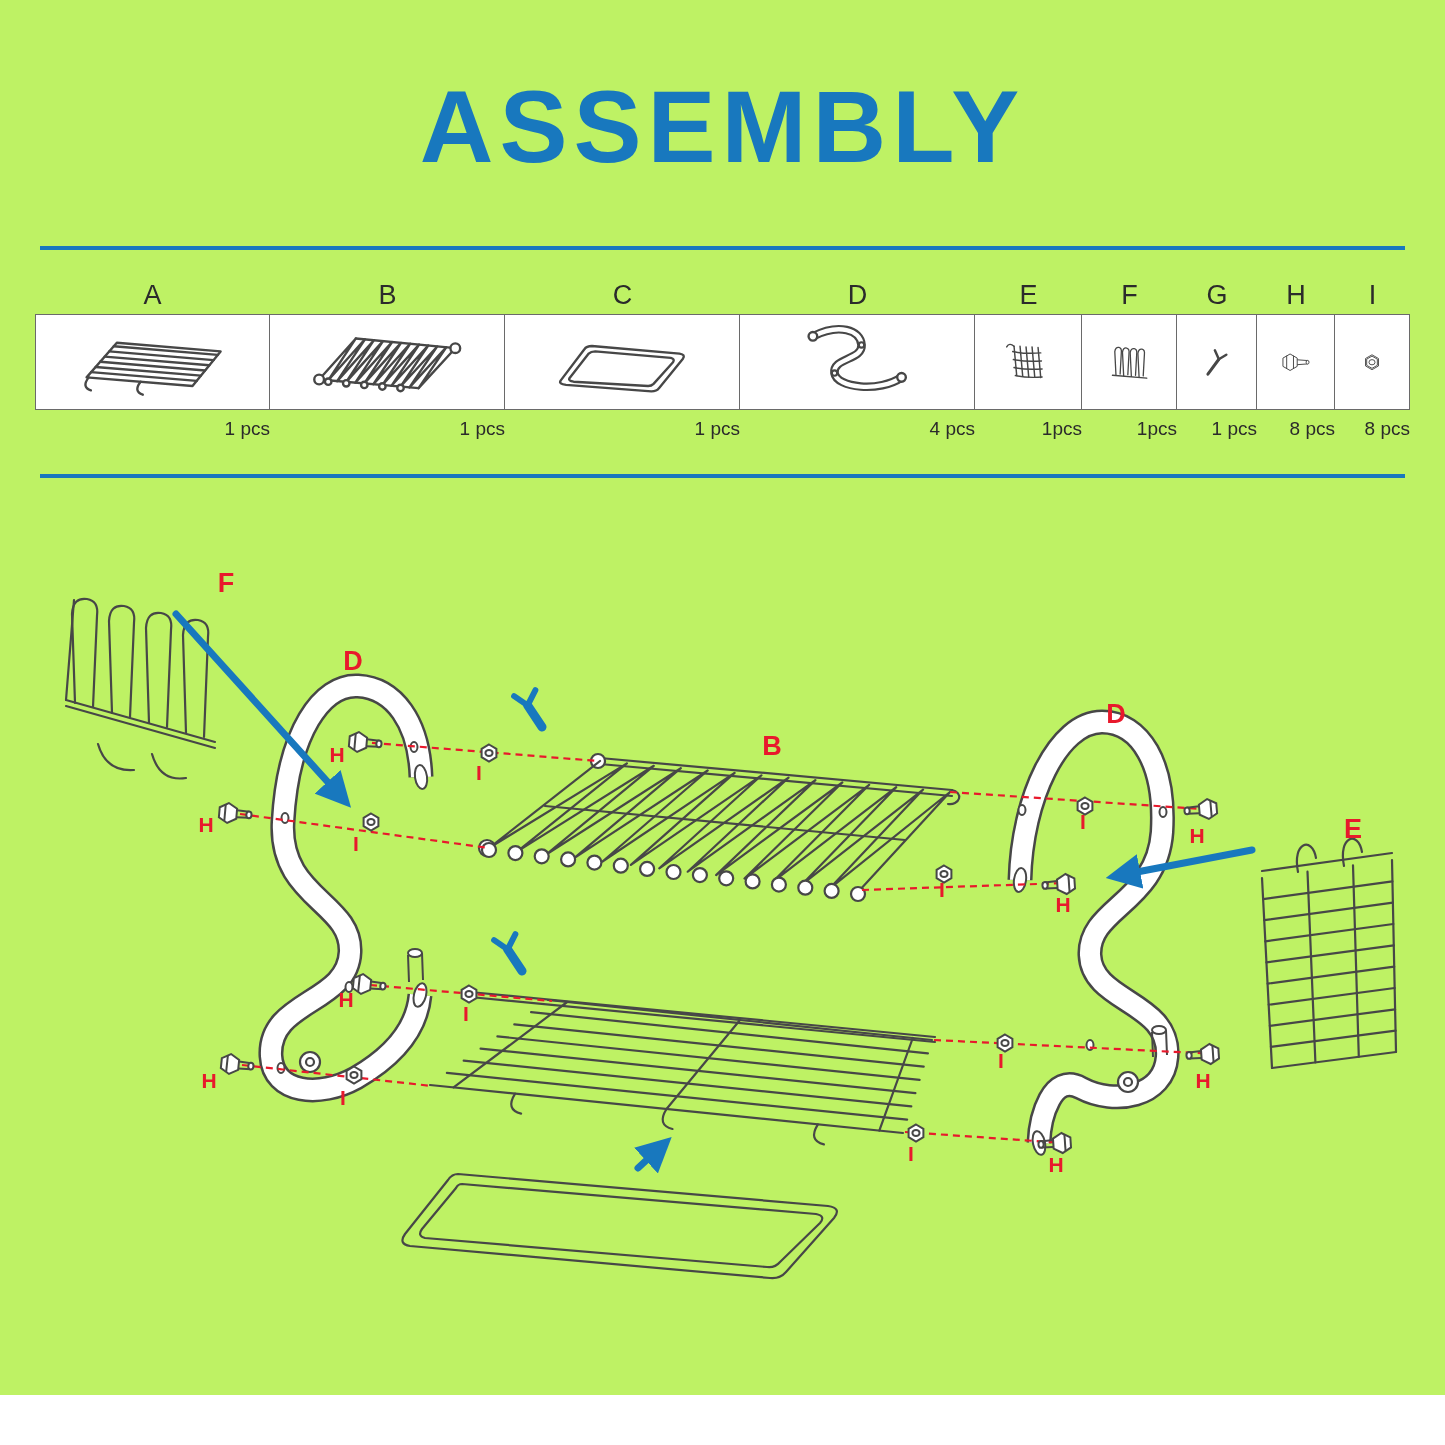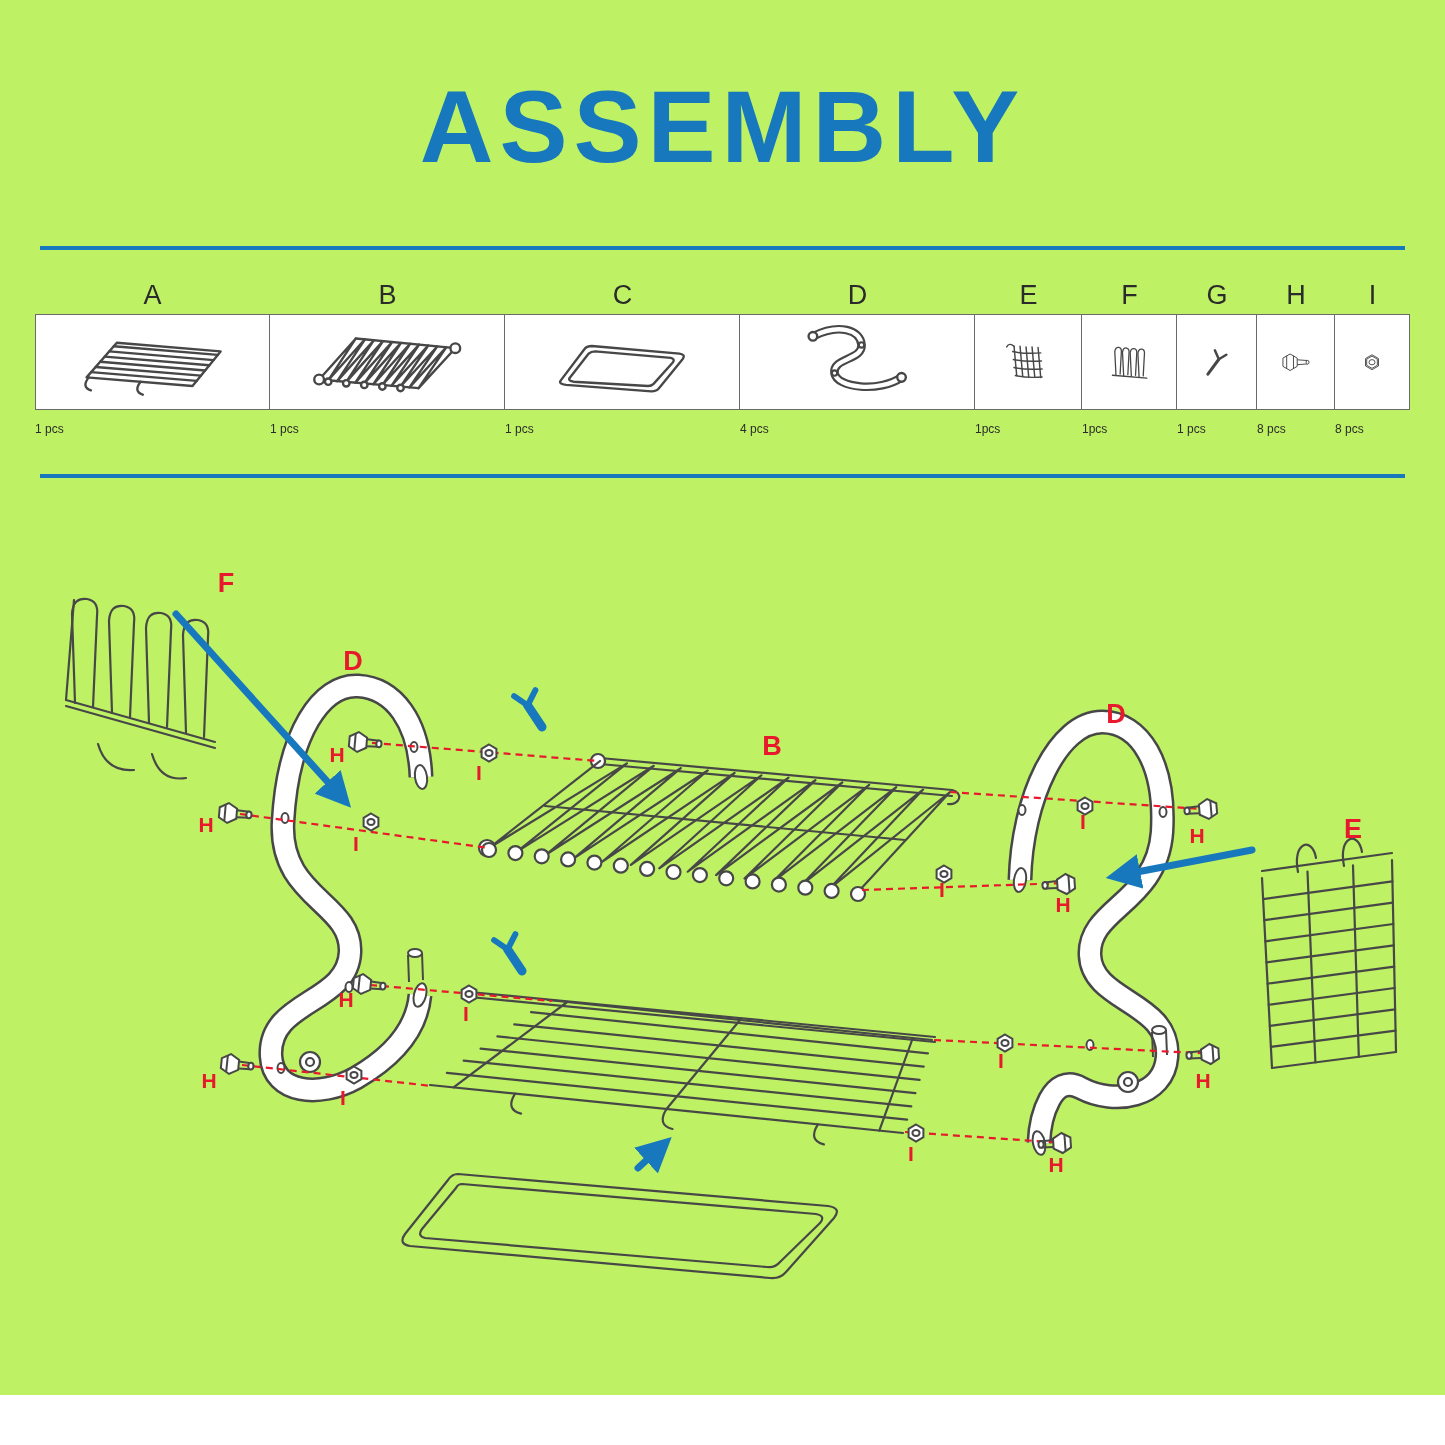--- a/index.html
+++ b/index.html
@@ -10,21 +10,21 @@
   .rule{position:absolute;left:40px;right:40px;height:4px;background:#1878be}
   .rule-top{top:246px}
   .rule-bottom{top:474px}
   .parts{position:absolute;top:280px;left:35px;right:35px;display:flex;align-items:stretch}
   .part-cell{display:flex;flex-direction:column;min-width:0}
   .part-letter{text-align:center;font-size:27px;color:#2b2b2b;height:34px;line-height:30px}
   .part-box{border:1.5px solid #6a6a6a;height:96px;display:flex;align-items:center;
             justify-content:center;background:#fff;box-sizing:border-box}
   .part-cell + .part-cell .part-box{margin-left:-1.5px}
   .part-box svg{width:94%;height:92%}
-  .part-qty{text-align:left;font-size:12px;color:#2b2b2b;height:34px;line-height:38px}
+  .part-qty{text-align:right;font-size:19px;color:#2b2b2b;height:34px;line-height:38px}
   #diagram{position:absolute;top:520px;left:0;width:1445px;height:810px}
   .art{fill:none;stroke:#474747;stroke-width:2.2;stroke-linecap:round;stroke-linejoin:round}
   .artw{fill:#fff;stroke:#474747;stroke-width:2.2}
   .tube-o{fill:none;stroke:#474747;stroke-width:25}
   .tube-i{fill:none;stroke:#fff;stroke-width:20}
   .tubeS-o{fill:none;stroke:#474747;stroke-width:8;stroke-linecap:round}
   .tubeS-i{fill:none;stroke:#fff;stroke-width:4;stroke-linecap:round}
   .hole{fill:#fff;stroke:#474747;stroke-width:2}
   .dash{stroke:#e8192c;stroke-width:2.2;stroke-dasharray:7 5;fill:none}
   .arrow{stroke:#1878be;stroke-width:7;stroke-linecap:round}

